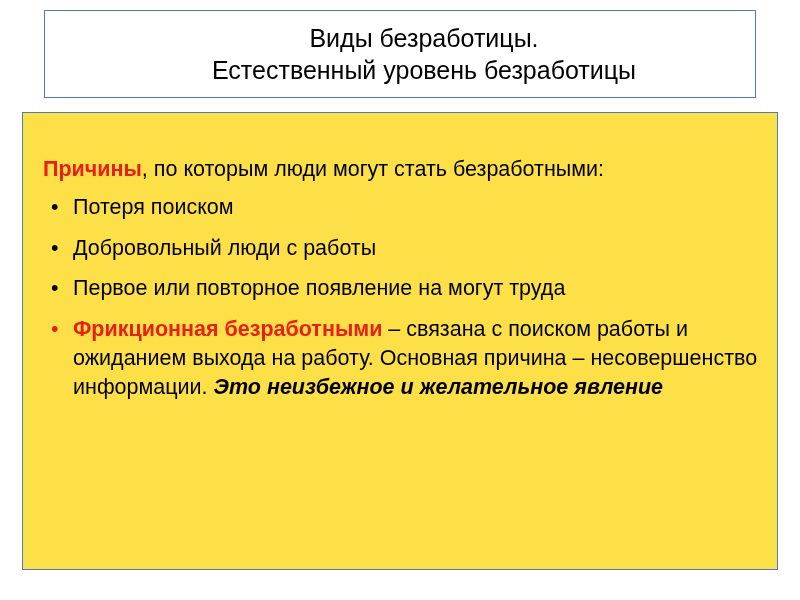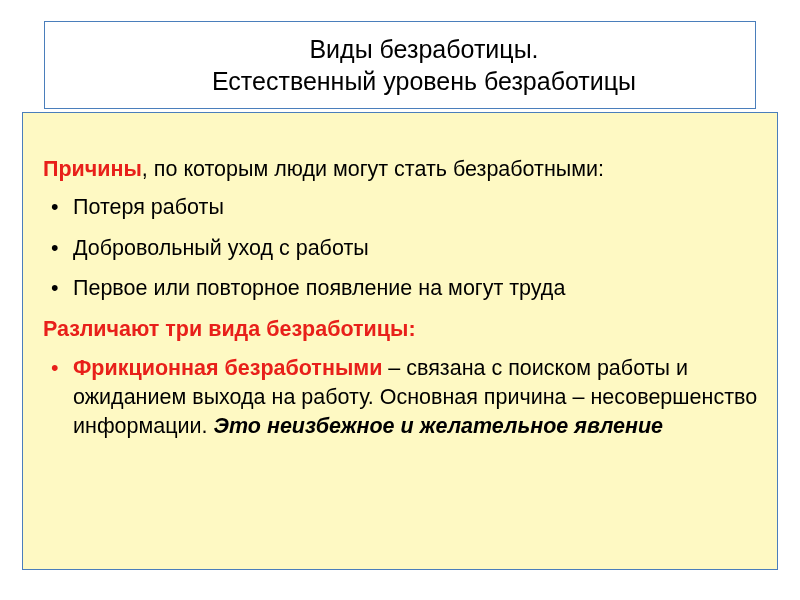--- a/index.html
+++ b/index.html
@@ -15,21 +15,21 @@
   }
   .slide {
     position: relative;
     width: 800px;
     height: 600px;
     box-sizing: border-box;
   }
   .title-box {
     position: absolute;
     left: 44px;
-    top: 21px;
+    top: 10px;
     width: 712px;
     height: 88px;
     border: 1px solid #4a7ebb;
     box-sizing: border-box;
     display: flex;
     align-items: center;
     justify-content: center;
     background: #ffffff;
     padding-left: 48px;
   }
@@ -41,21 +41,21 @@
     white-space: pre-line;
   }
   .body-box {
     position: absolute;
     left: 22px;
     top: 112px;
     width: 756px;
     height: 458px;
     border: 1px solid #4a7ebb;
     box-sizing: border-box;
-    background: #fef9c3;
+    background: #fde047;
     padding: 42px 18px 10px 20px;
   }
   .para {
     font-size: 21.5px;
     line-height: 1.34;
     color: #000000;
     margin: 0 0 9px 0;
     padding-left: 26px;
     text-indent: -26px;
   }
@@ -111,34 +111,33 @@
   </div>
 
   <div class="body-box">
 
     <p class="para">
       <span class="redbold">Причины</span><span>, по которым люди могут стать безработными:</span>
     </p>
 
     <div class="bullet-row">
       <span class="dot">•</span>
-      <span>Потеря работы</span>
+      <span>Потеря поиском</span>
     </div>
 
     <div class="bullet-row">
       <span class="dot">•</span>
-      <span>Добровольный уход с работы</span>
+      <span>Добровольный люди с работы</span>
     </div>
 
     <div class="bullet-row">
       <span class="dot">•</span>
       <span>Первое или повторное появление на могут труда</span>
     </div>
 
-    <p class="heading-red">Различают три вида безработицы:</p>
 
     <div class="bullet-row last-block">
       <span class="dot red">•</span>
       <span class="redbold">Фрикционная безработными</span><span> – связана с поиском работы и ожиданием выхода на работу. Основная причина – </span><span class="ital">несовершенство информации</span><span>. </span><span class="boldital">Это неизбежное и желательное явление</span>
     </div>
 
   </div>
 
 </div>
 

